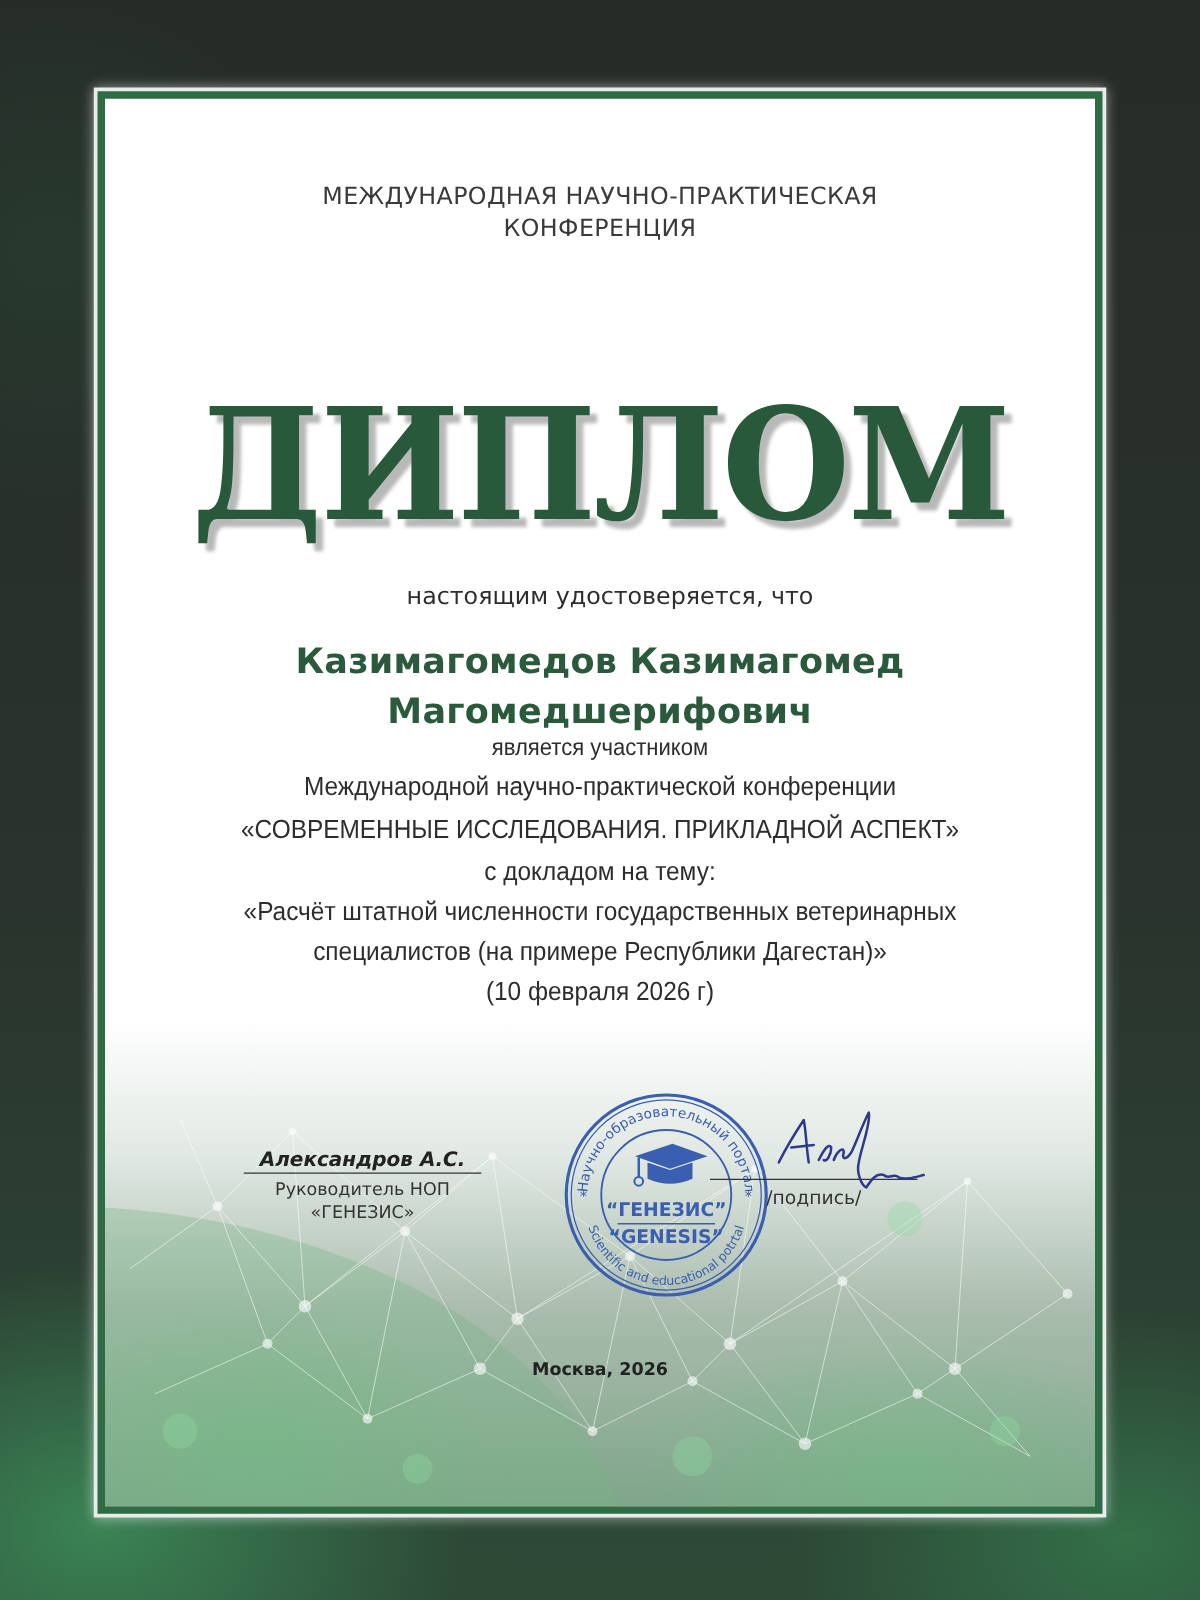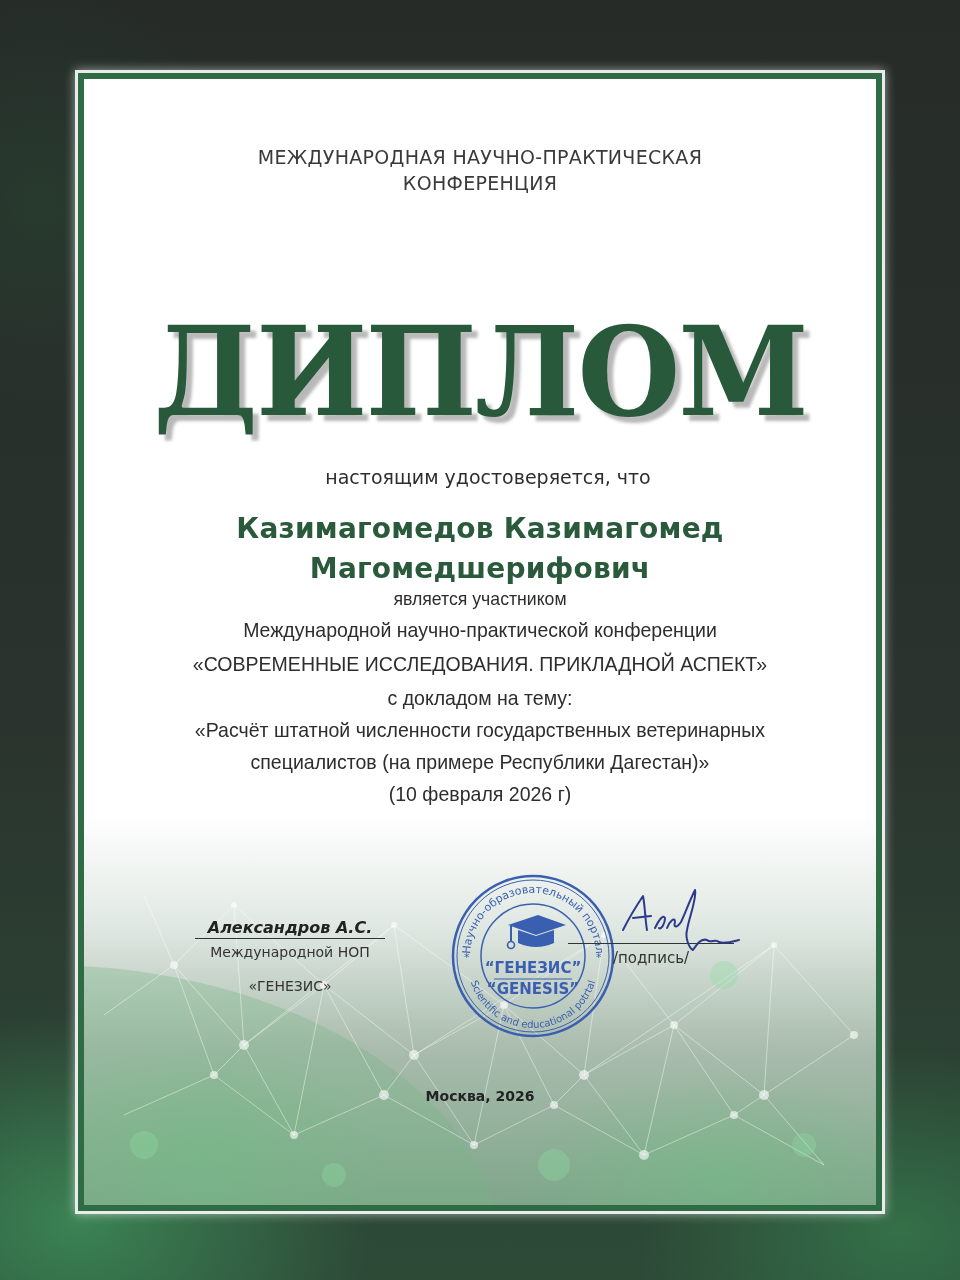--- a/index.html
+++ b/index.html
@@ -154,22 +154,22 @@
 <div class="line body-text" style="top:588px; font-size:19px;">является участником</div>
 <div class="line body-text" style="top:618px;">Международной научно-практической конференции</div>
 <div class="line body-text" style="top:652px;">«СОВРЕМЕННЫЕ ИССЛЕДОВАНИЯ. ПРИКЛАДНОЙ АСПЕКТ»</div>
 <div class="line body-text" style="top:686px;">с докладом на тему:</div>
 <div class="line body-text" style="top:718px;">«Расчёт штатной численности государственных ветеринарных</div>
 <div class="line body-text" style="top:750px;">специалистов (на примере Республики Дагестан)»</div>
 <div class="line body-text" style="top:782px;">(10 февраля 2026 г)</div>
 
 <div class="sig-left">
   <div class="sig-name">Александров А.С.</div>
-  <div class="sig-role">Международной НОП</div>
-  <div class="sig-role" style="margin-top:16px;">«ГЕНЕЗИС»</div>
+  <div class="sig-role">Руководитель НОП</div>
+  <div class="sig-role" style="margin-top:0;">«ГЕНЕЗИС»</div>
 </div>
 
 <svg class="stamp" viewBox="0 0 166 166">
   <defs>
     <path id="arcTop" d="M 20,83 A 63,63 0 0 1 146,83"></path>
     <path id="arcBot" d="M 18,90 A 65,65 0 0 0 148,90"></path>
   </defs>
   <g fill="none" stroke="#3b5fb0">
     <circle cx="83" cy="83" r="80" stroke-width="2.5"></circle>
     <circle cx="83" cy="83" r="76" stroke-width="1"></circle>

